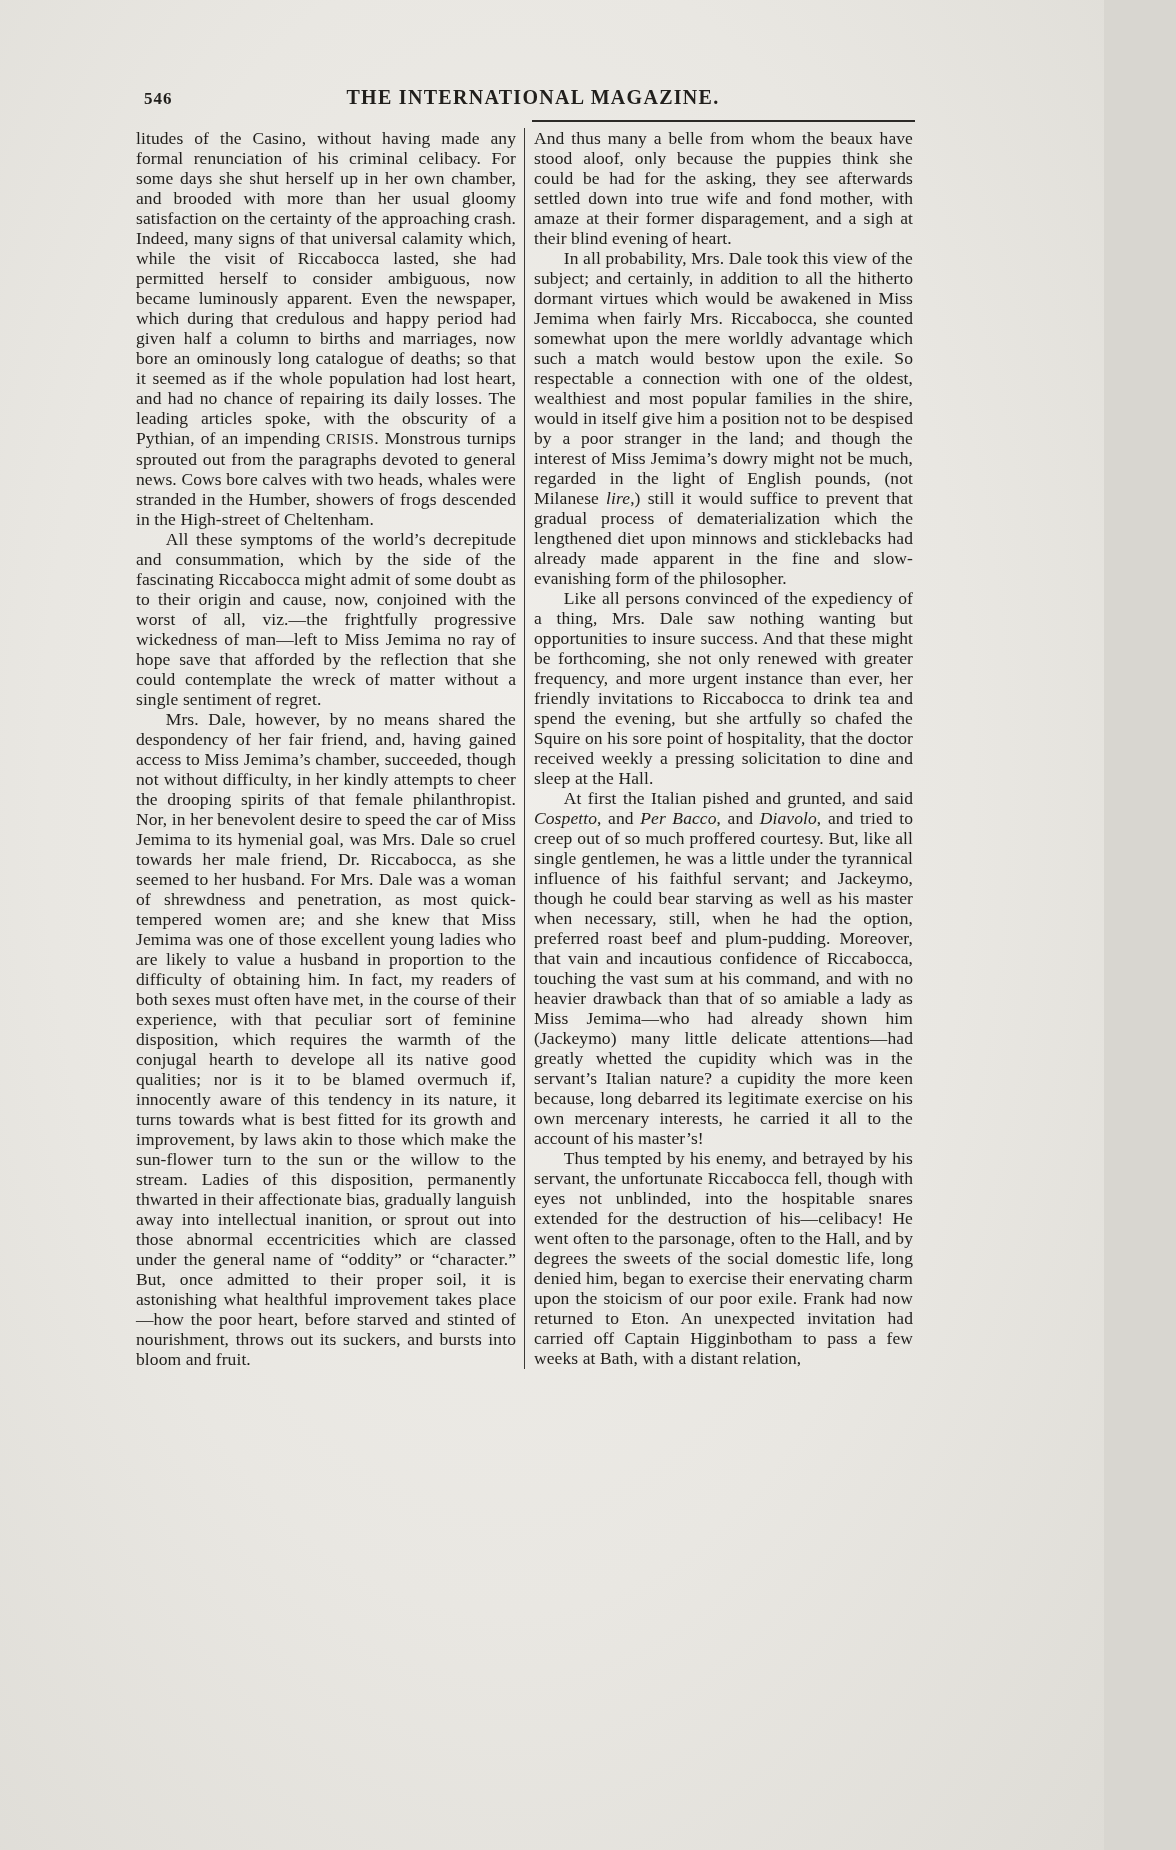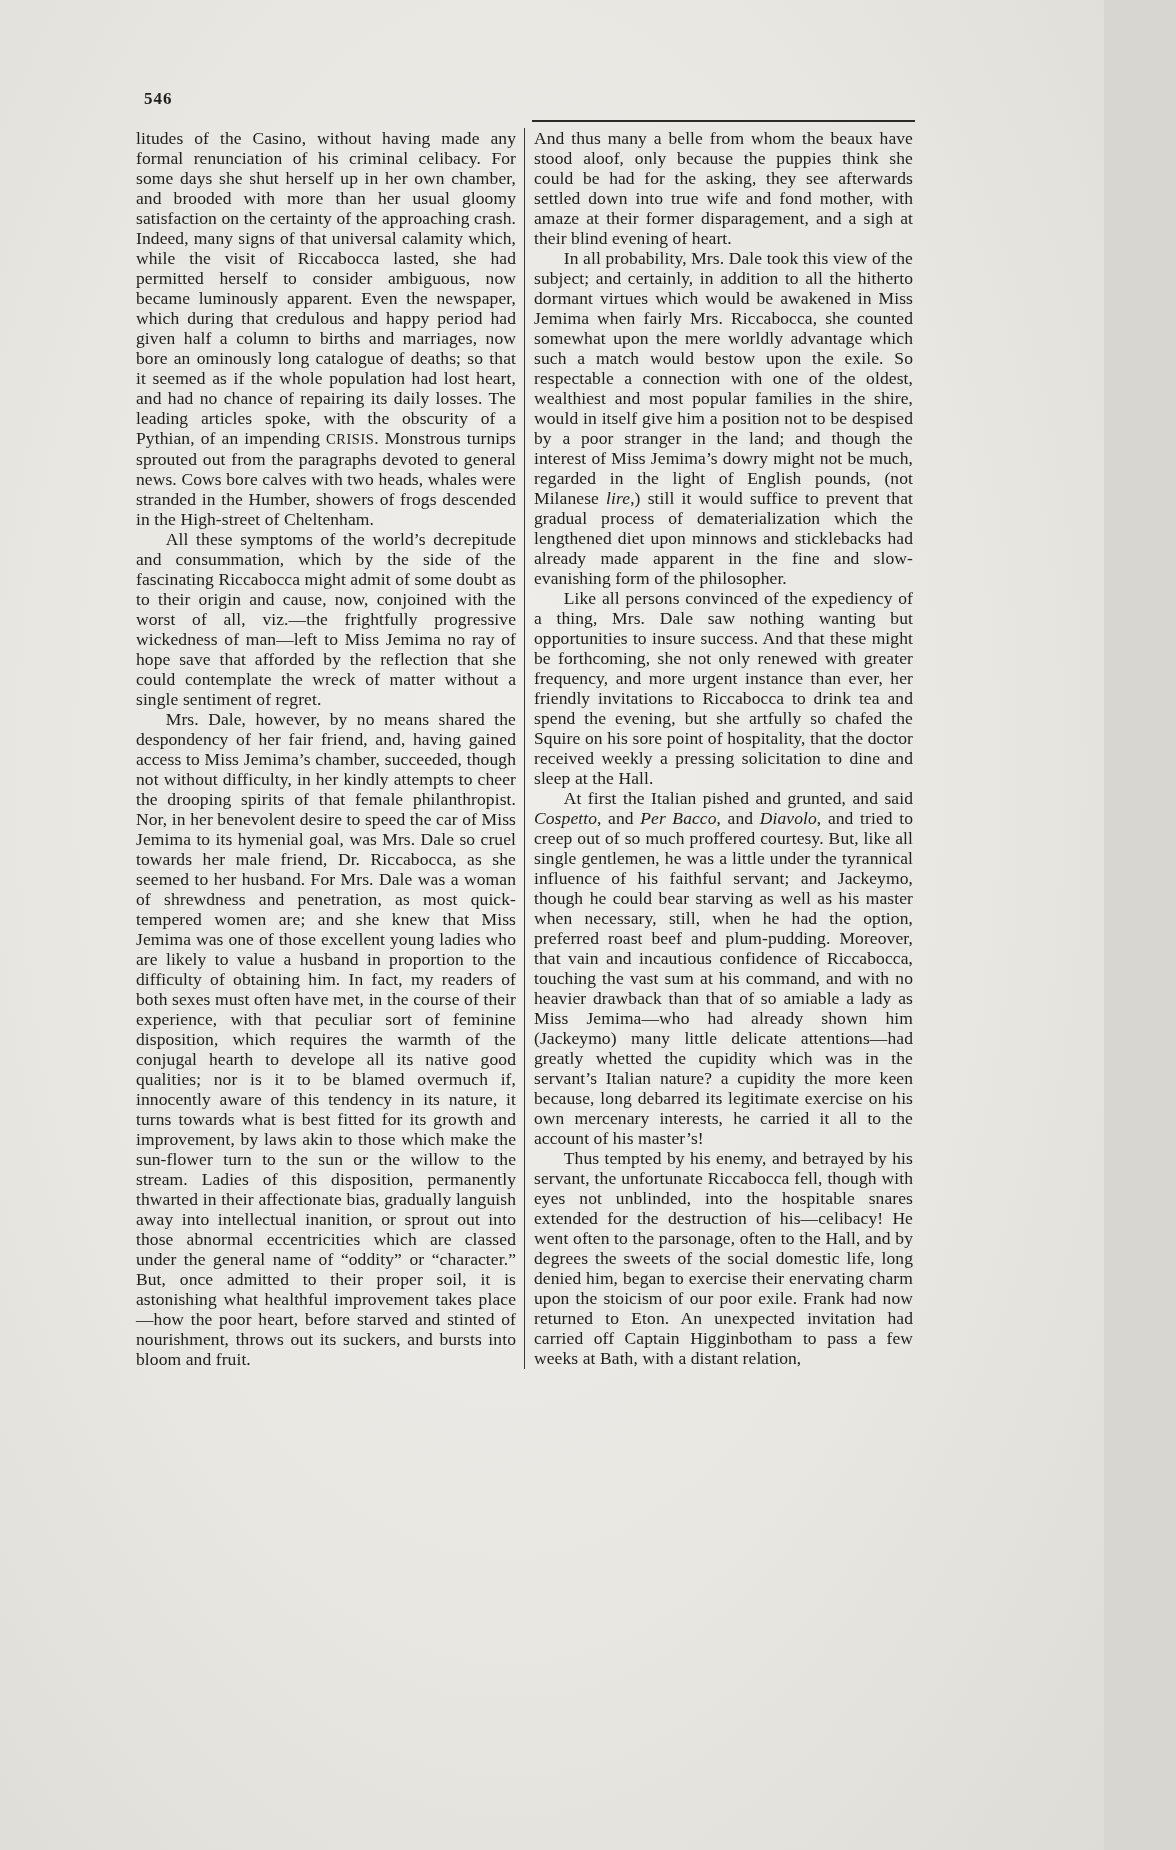--- a/index.html
+++ b/index.html
@@ -78,20 +78,21 @@
   }
   em { font-style: italic; }
   .sc { font-size: 0.82em; letter-spacing: 0.6px; }
 </style>
 </head>
 <body>
 
 <div class="page">
   <div class="header">
     <span class="pagenum">546</span>
+    <span class="title">THE INTERNATIONAL MAGAZINE.</span>
   </div>
   <div class="columns">
     <div class="col left" id="left-col">
         <p class="no-indent">litudes of the Casino, without having made any formal renunciation of his criminal celibacy. For some days she shut herself up in her own chamber, and brooded with more than her usual gloomy satisfaction on the certainty of the approaching crash. Indeed, many signs of that universal calamity which, while the visit of Riccabocca lasted, she had permitted herself to consider ambiguous, now became luminously apparent. Even the newspaper, which during that credulous and happy period had given half a column to births and marriages, now bore an ominously long catalogue of deaths; so that it seemed as if the whole population had lost heart, and had no chance of repairing its daily losses. The leading articles spoke, with the obscurity of a Pythian, of an impending <span class="sc">CRISIS</span>. Monstrous turnips sprouted out from the paragraphs devoted to general news. Cows bore calves with two heads, whales were stranded in the Humber, showers of frogs descended in the High-street of Cheltenham.</p>
         <p>All these symptoms of the world’s decrepitude and consummation, which by the side of the fascinating Riccabocca might admit of some doubt as to their origin and cause, now, conjoined with the worst of all, viz.—the frightfully progressive wickedness of man—left to Miss Jemima no ray of hope save that afforded by the reflection that she could contemplate the wreck of matter without a single sentiment of regret.</p>
         <p>Mrs. Dale, however, by no means shared the despondency of her fair friend, and, having gained access to Miss Jemima’s chamber, succeeded, though not without difficulty, in her kindly attempts to cheer the drooping spirits of that female philanthropist. Nor, in her benevolent desire to speed the car of Miss Jemima to its hymenial goal, was Mrs. Dale so cruel towards her male friend, Dr. Riccabocca, as she seemed to her husband. For Mrs. Dale was a woman of shrewdness and penetration, as most quick-tempered women are; and she knew that Miss Jemima was one of those excellent young ladies who are likely to value a husband in proportion to the difficulty of obtaining him. In fact, my readers of both sexes must often have met, in the course of their experience, with that peculiar sort of feminine disposition, which requires the warmth of the conjugal hearth to develope all its native good qualities; nor is it to be blamed overmuch if, innocently aware of this tendency in its nature, it turns towards what is best fitted for its growth and improvement, by laws akin to those which make the sun-flower turn to the sun or the willow to the stream. Ladies of this disposition, permanently thwarted in their affectionate bias, gradually languish away into intellectual inanition, or sprout out into those abnormal eccentricities which are classed under the general name of “oddity” or “character.” But, once admitted to their proper soil, it is astonishing what healthful improvement takes place—how the poor heart, before starved and stinted of nourishment, throws out its suckers, and bursts into bloom and fruit.</p>
       </div>
     <div class="divider"></div>
     <div class="col right" id="right-col">
         <p class="no-indent">And thus many a belle from whom the beaux have stood aloof, only because the puppies think she could be had for the asking, they see afterwards settled down into true wife and fond mother, with amaze at their former disparagement, and a sigh at their blind evening of heart.</p>

